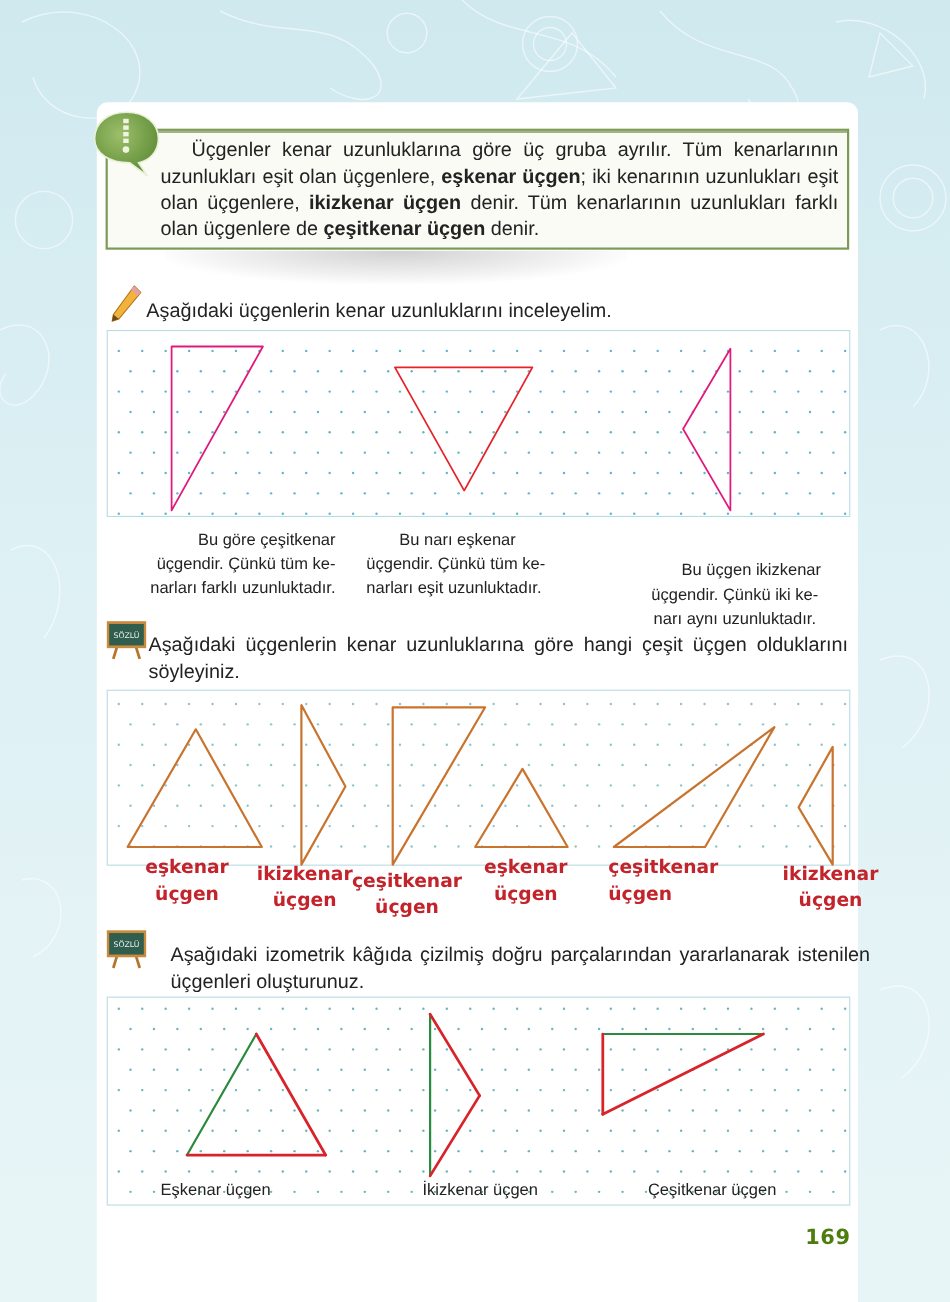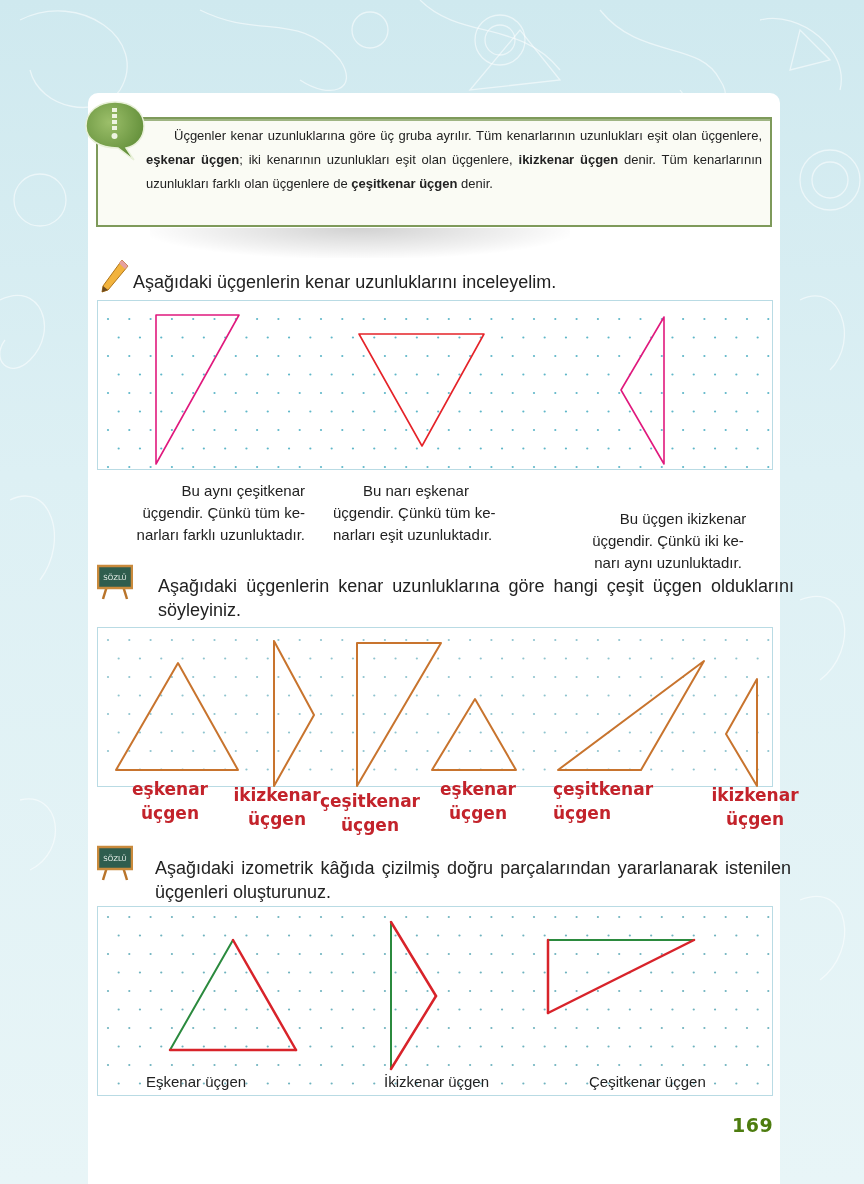--- a/index.html
+++ b/index.html
@@ -18,21 +18,21 @@
     position:absolute; left:96px; top:117px; width:676px; height:110px;
     background:#fafbf4; border:2px solid #7e9a5a; box-sizing:border-box;
     box-shadow: 0 2px 0 #9fb583 inset;
   }
   .info-shadow {
     position:absolute; left:150px; top:228px; width:420px; height:30px;
     background: radial-gradient(ellipse at 50% 0%, rgba(0,0,0,0.18) 0%, rgba(0,0,0,0.05) 55%, rgba(0,0,0,0) 75%);
   }
   .info-text {
     position:absolute; left:146px; top:124px; width:616px;
-    font-size:13px; line-height:24px; text-align:justify; text-indent:28px;
+    font-size:18px; line-height:24px; text-align:justify; text-indent:28px;
   }
   .info-text b { font-weight:bold; }
   .bubble { position:absolute; left:82px; top:98px; width:66px; height:66px; }
   .section-title {
     position:absolute; font-size:18px; line-height:24px; text-align:justify;
   }
   .grid { position:absolute; background:#fff; border:1px solid #b9dbe4; box-sizing:border-box; }
   .grid svg { position:absolute; left:0; top:0; }
   .desc {
     position:absolute; font-size:15px; line-height:22px; color:#222;
@@ -392,42 +392,42 @@
       <circle cx="627.6999999999999" cy="166" r="1.1" fill="#5fb7c9"></circle>
       <circle cx="648.9999999999999" cy="166" r="1.1" fill="#5fb7c9"></circle>
       <circle cx="670.2999999999998" cy="166" r="1.1" fill="#5fb7c9"></circle>
       <polygon points="58,14 141,14 58,163" fill="none" stroke="#e0197d" stroke-width="1.6" stroke-linejoin="round"></polygon>
       <polygon points="261,33 386,33 324,145" fill="none" stroke="#e52329" stroke-width="1.6" stroke-linejoin="round"></polygon>
       <polygon points="566,16 566,163 523,89" fill="none" stroke="#e0197d" stroke-width="1.6" stroke-linejoin="round"></polygon>
     </svg>
 </div>
 
 <div class="desc" style="left:97px;top:480px;width:208px;text-align:right;">
-  <div>Bu aynı çeşitkenar</div>
+  <div>Bu göre çeşitkenar</div>
   <div>üçgendir. Çünkü tüm ke-</div>
   <div>narları farklı uzunluktadır.</div>
 </div>
 <div class="desc" style="left:333px;top:480px;width:210px;text-align:left;padding-left:0;">
   <div style="padding-left:30px">Bu narı eşkenar</div>
   <div>üçgendir. Çünkü tüm ke-</div>
   <div>narları eşit uzunluktadır.</div>
 </div>
 <div class="desc" style="left:573px;top:480px;width:190px;text-align:center;margin-top:28px;">
   <div style="padding-left:30px">Bu üçgen ikizkenar</div>
   <div>üçgendir. Çünkü iki ke-</div>
   <div>narı aynı uzunluktadır.</div>
 </div>
 
 <svg class="icon" style="left:97px;top:564px;" width="36" height="36" viewBox="0 0 36 36">
   <line x1="10" y1="22" x2="6" y2="35" stroke="#b9742a" stroke-width="2.5"></line>
   <line x1="26" y1="22" x2="30" y2="35" stroke="#b9742a" stroke-width="2.5"></line>
   <rect x="1" y="2" width="34" height="22" fill="#2f5d4e" stroke="#c98a3c" stroke-width="2.5"></rect>
   <text x="18" y="16" font-size="7" fill="#e9f1ec" text-anchor="middle" font-family="DejaVu Sans, sans-serif">SÖZLÜ</text>
 </svg>
-<div class="section-title" style="left:135px;top:574px;width:636px;margin-left:23px;">
+<div class="section-title" style="left:135px;top:574px;width:636px;">
   <span>Aşağıdaki üçgenlerin kenar uzunluklarına göre hangi çeşit üçgen olduklarını söyleyiniz.</span>
 </div>
 
 <div class="grid" style="left:97px;top:627px;width:676px;height:160px;">
   <svg width="676" height="160" id="grid2">
       <circle cx="10" cy="12" r="1.1" fill="#8fc4cf"></circle>
       <circle cx="31.3" cy="12" r="1.1" fill="#8fc4cf"></circle>
       <circle cx="52.6" cy="12" r="1.1" fill="#8fc4cf"></circle>
       <circle cx="73.9" cy="12" r="1.1" fill="#8fc4cf"></circle>
       <circle cx="95.2" cy="12" r="1.1" fill="#8fc4cf"></circle>

